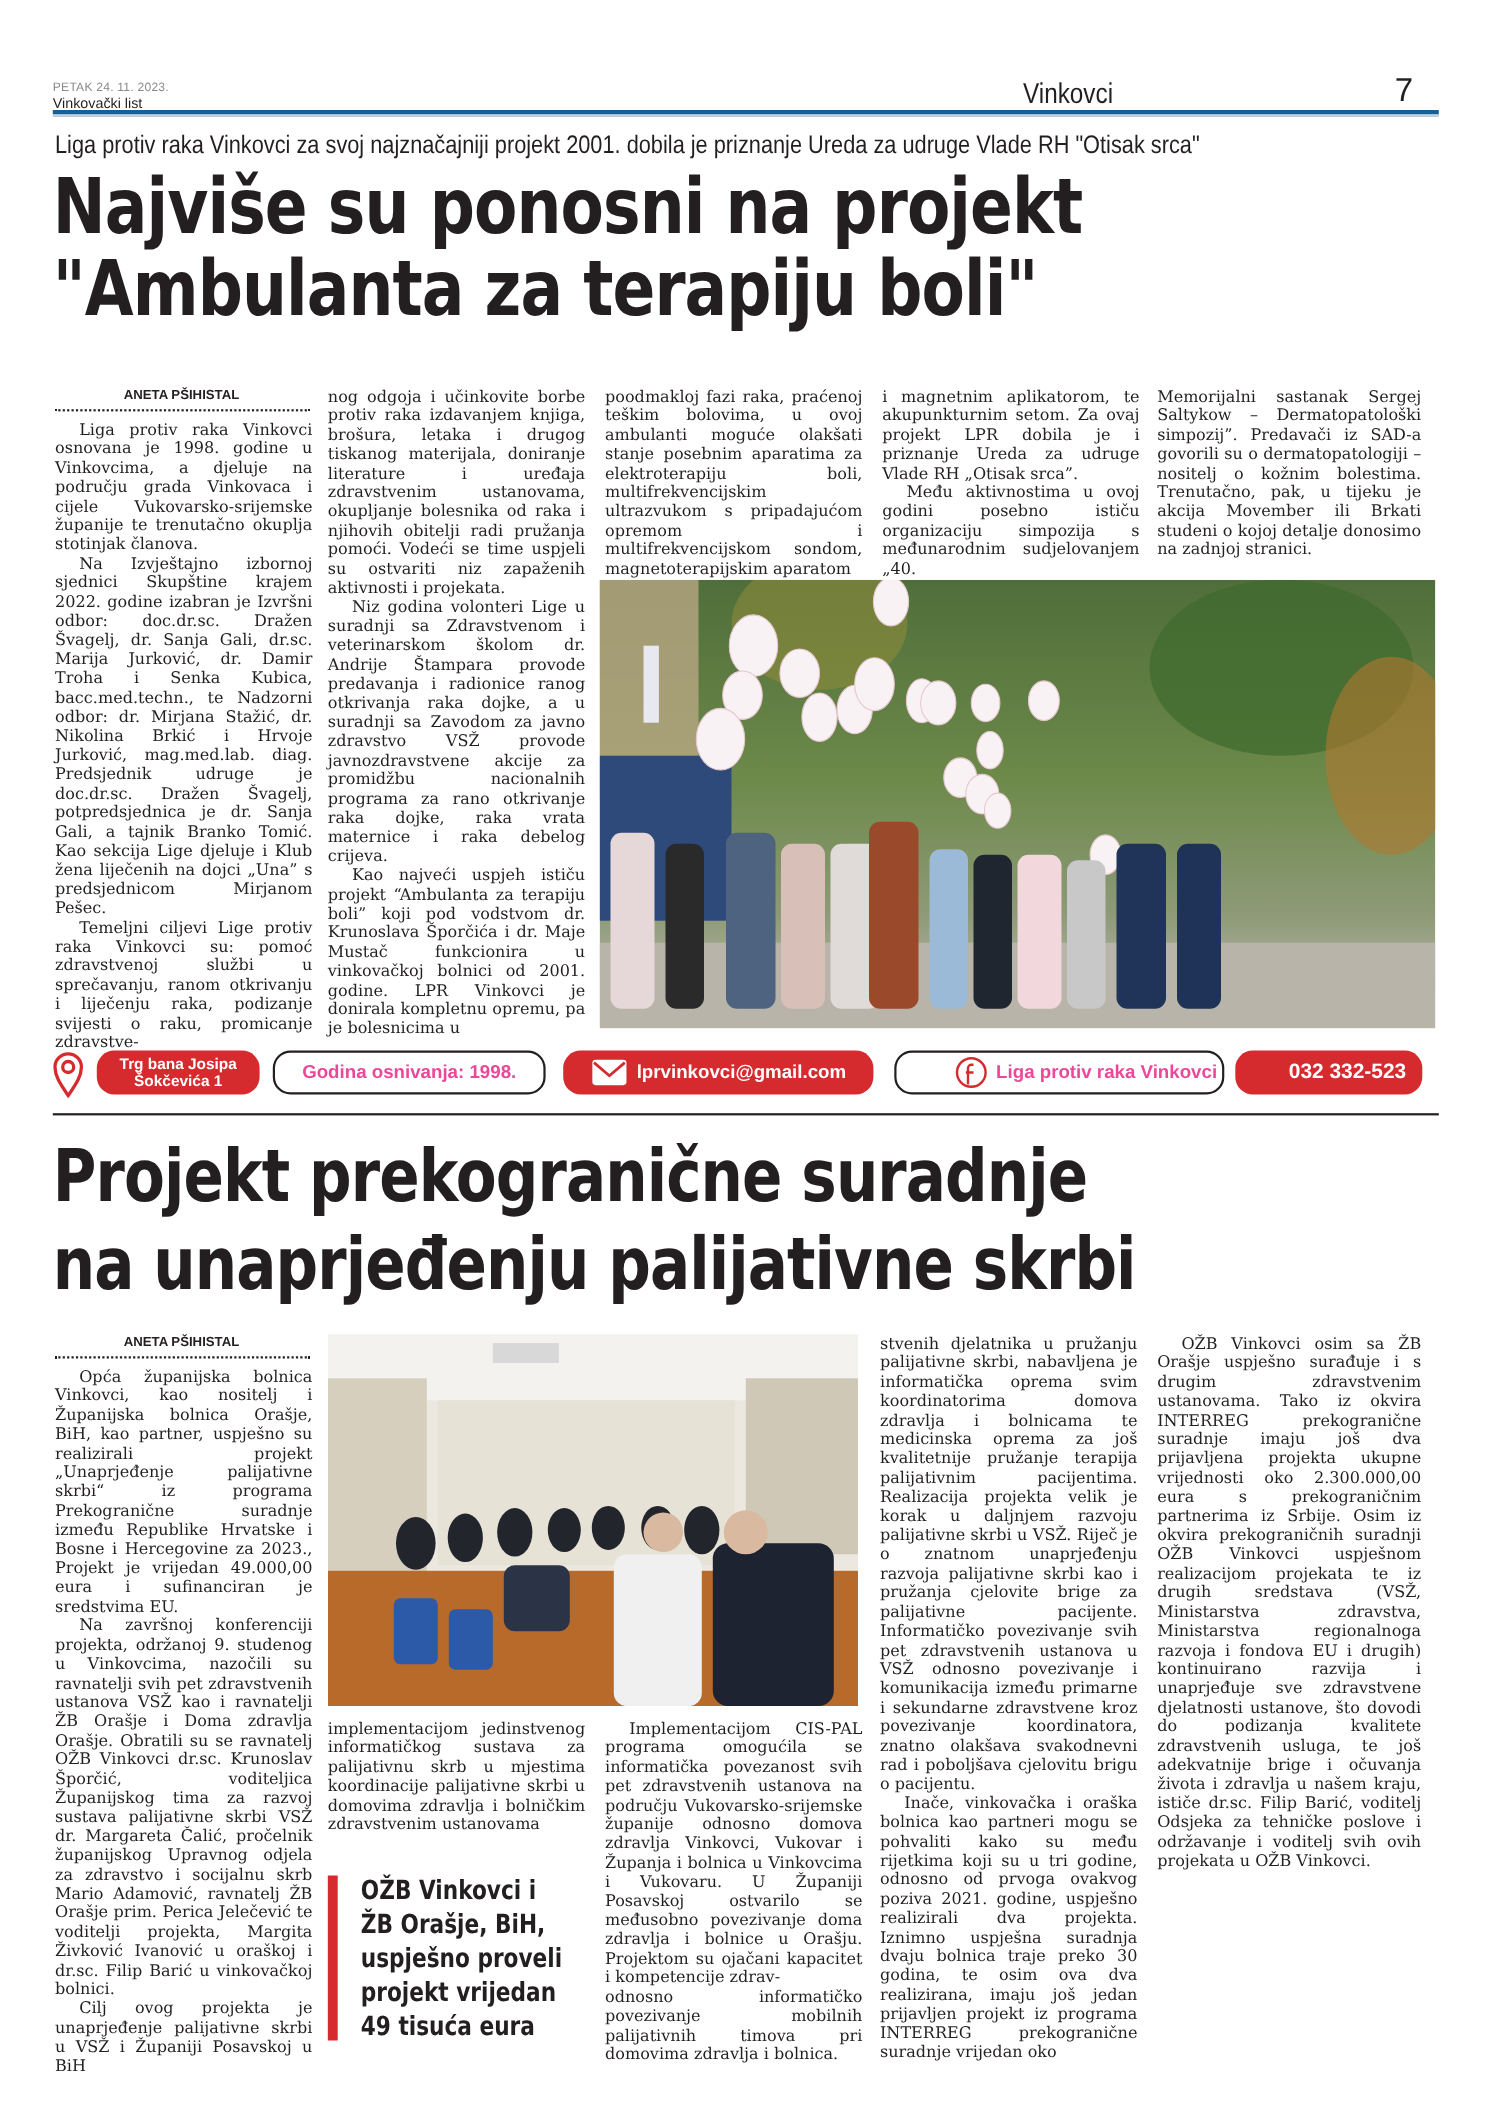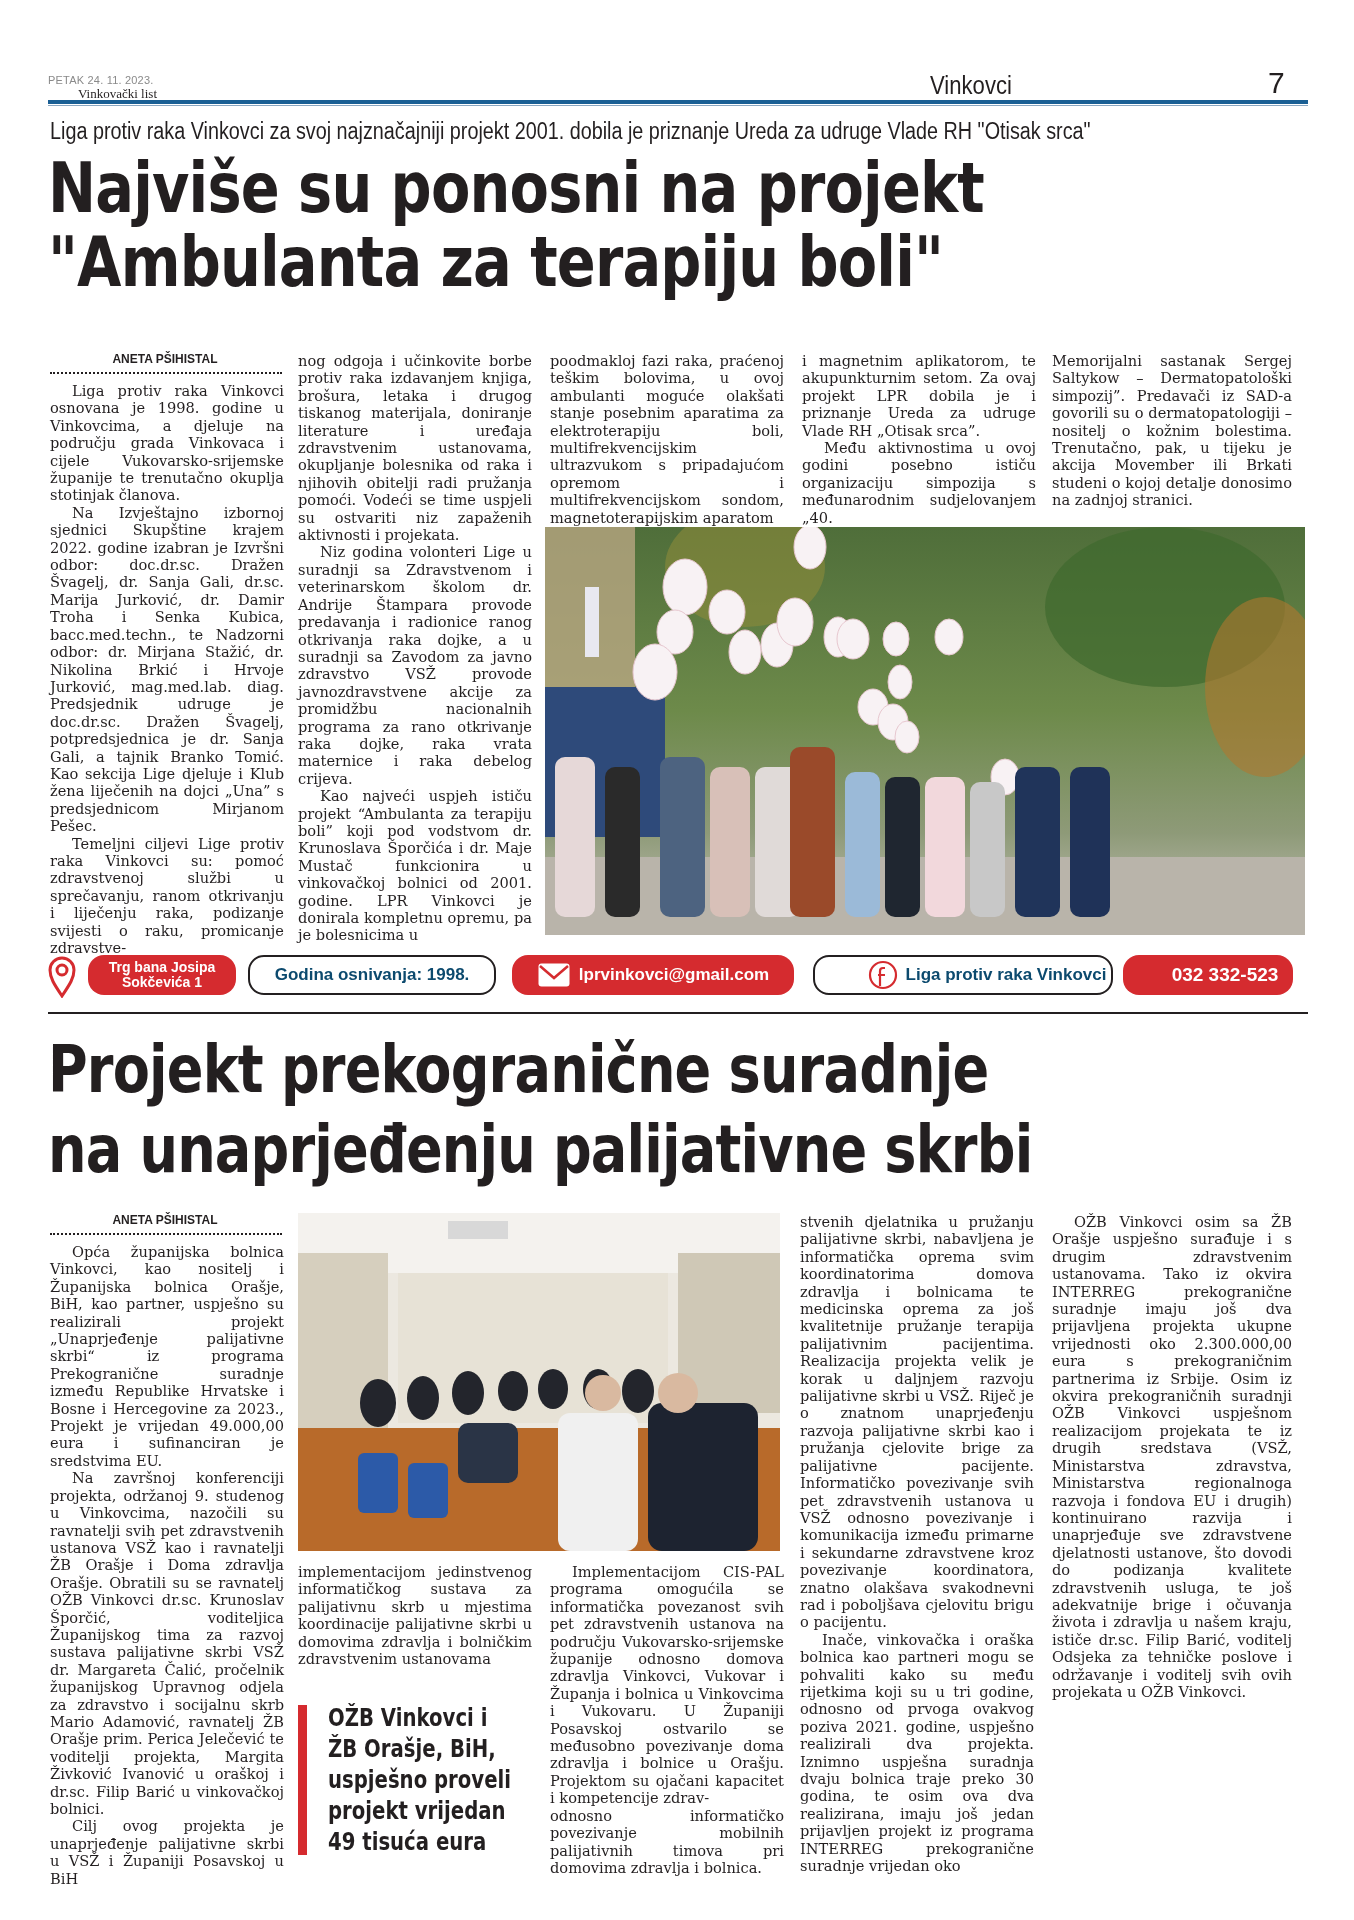--- a/index.html
+++ b/index.html
@@ -1,37 +1,37 @@
 <!DOCTYPE html>
 <html><head>
 <meta charset="utf-8">
 <style>
   html,body{margin:0;padding:0;background:#fff;}
   body{width:1354px;height:1920px;position:relative;overflow:hidden;color:#231f20;font-family:"DejaVu Serif",serif;}
   .abs{position:absolute;}
   
   .date{left:48px;top:74px;font-family:"Liberation Sans",sans-serif;font-size:11px;color:#8a8a8a;letter-spacing:0.2px;}
-  .paper{left:48px;top:86px;font-family:Liberation Serif, serif;font-size:13px;color:#231f20;margin-left:30px;}
+  .paper{left:48px;top:86px;font-family:Liberation Sans, sans-serif;font-size:13px;color:#231f20;}
   .section{left:930px;top:70px;font-family:"Liberation Sans",sans-serif;font-size:26px;color:#231f20;transform:scaleX(0.85);transform-origin:left;}
   .pageno{left:1268px;top:66px;font-family:"Liberation Sans",sans-serif;font-size:30px;color:#231f20;font-weight:300;}
   .rule-blue{left:48px;top:100px;width:1260px;height:4px;background:#1a5f94;}
   .rule-thin{left:48px;top:105px;width:1260px;height:1px;background:#8aa6c0;}
   .kicker{left:50px;top:118px;font-family:"Liberation Sans",sans-serif;font-size:23px;color:#231f20;transform:scaleX(0.86);transform-origin:left;white-space:nowrap;}
   .headline{font-family:"DejaVu Sans",sans-serif;font-weight:bold;color:#231f20;white-space:nowrap;transform-origin:left top;letter-spacing:-1px;}
   .h1a{left:48px;top:150px;font-size:70px;line-height:76px;transform:scaleX(0.82);}
   .h1b{left:48px;top:224px;font-size:70px;line-height:76px;transform:scaleX(0.82);}
   .byline{font-family:"Liberation Sans",sans-serif;font-weight:bold;font-size:12px;color:#231f20;text-align:center;width:230px;}
   .dots{width:232px;height:0;border-top:2px dotted #231f20;}
   .col{font-size:14.6px;line-height:17.4px;text-align:justify;hyphens:auto;width:234px;}
   .col p{margin:0;text-indent:22px;}
   .photo{overflow:hidden;}
   
   .pill{height:40px;border-radius:16px;display:flex;align-items:center;justify-content:center;font-family:"Liberation Sans",sans-serif;font-weight:bold;font-size:17px;box-sizing:border-box;white-space:nowrap;}
   .pill.red{background:#d52b2f;color:#fff;}
-  .pill.out{border:2px solid #231f20;color:#0c4a6e;background:#fff;}
+  .pill.out{border:2px solid #231f20;color:#ec4899;background:#fff;}
   .pill .ic{margin-right:8px;display:inline-flex;}
   .sep{left:48px;top:1012px;width:1260px;height:1.5px;background:#231f20;}
   .h2a{left:48px;top:1030px;font-size:66px;line-height:80px;transform:scaleX(0.82);}
   .h2b{left:48px;top:1110px;font-size:66px;line-height:80px;transform:scaleX(0.82);}
   .pull{font-family:"DejaVu Sans",sans-serif;font-weight:bold;font-size:24px;line-height:31px;color:#231f20;transform:scaleX(0.82);transform-origin:left top;white-space:nowrap;}
 </style>
 </head>
 <body>
 
 <div class="abs date">PETAK 24. 11. 2023.</div>

